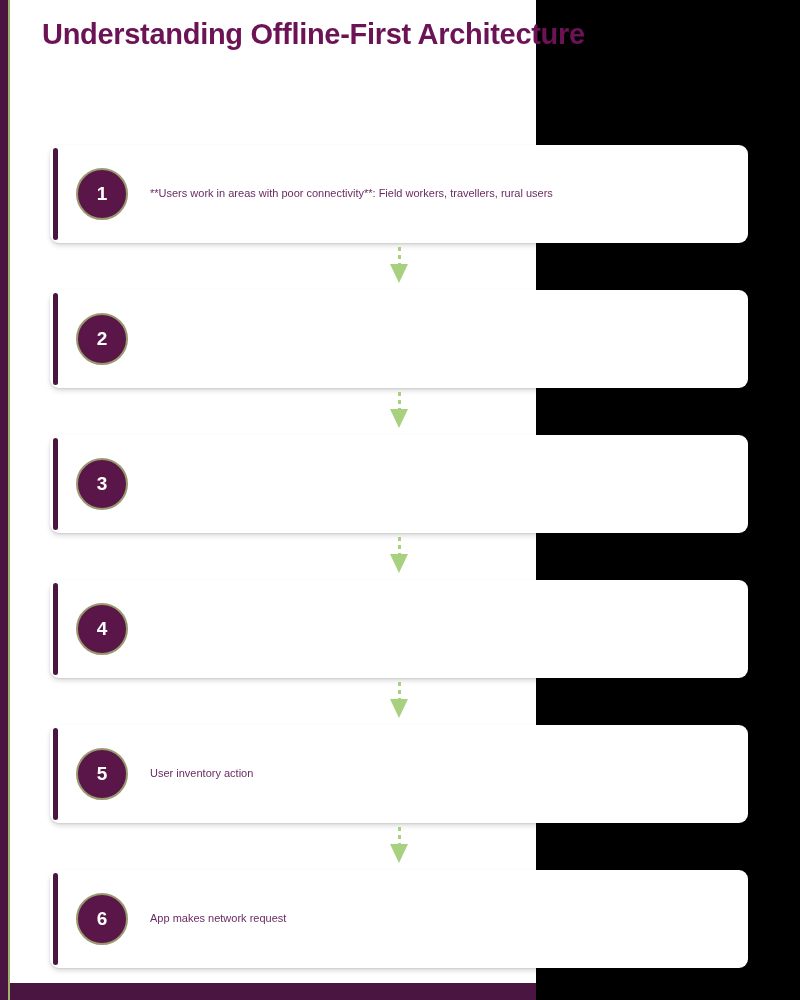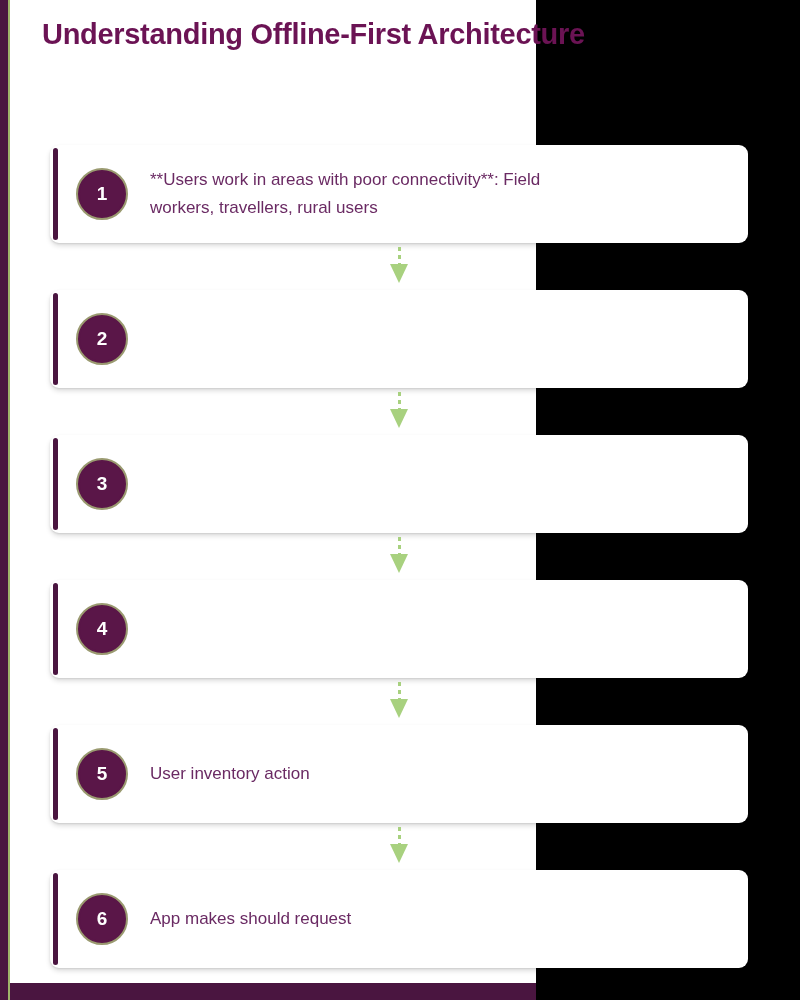--- a/index.html
+++ b/index.html
@@ -118,21 +118,21 @@
     align-items: center;
     justify-content: center;
     color: #ffffff;
     font-size: 19px;
     font-weight: bold;
   }
 
   .card-text {
     margin-left: 22px;
     margin-right: 8px;
-    font-size: 17px;
+    font-size: 11px;
     line-height: 1.62;
     color: #6a2a63;
     max-width: 420px;
   }
 
   
   .connector {
     height: 47px;
     display: flex;
     flex-direction: column;
@@ -258,16 +258,16 @@
       <div class="conn-head"></div>
     </div>
   </div>
 
   <div class="step-wrap">
     <div class="card">
       <div class="card-accent"></div>
       <div class="badge">
         <span>6</span>
       </div>
-      <div class="card-text">App makes should request</div>
+      <div class="card-text">App makes network request</div>
     </div>
   </div>
 </div>
 
 </body></html>

